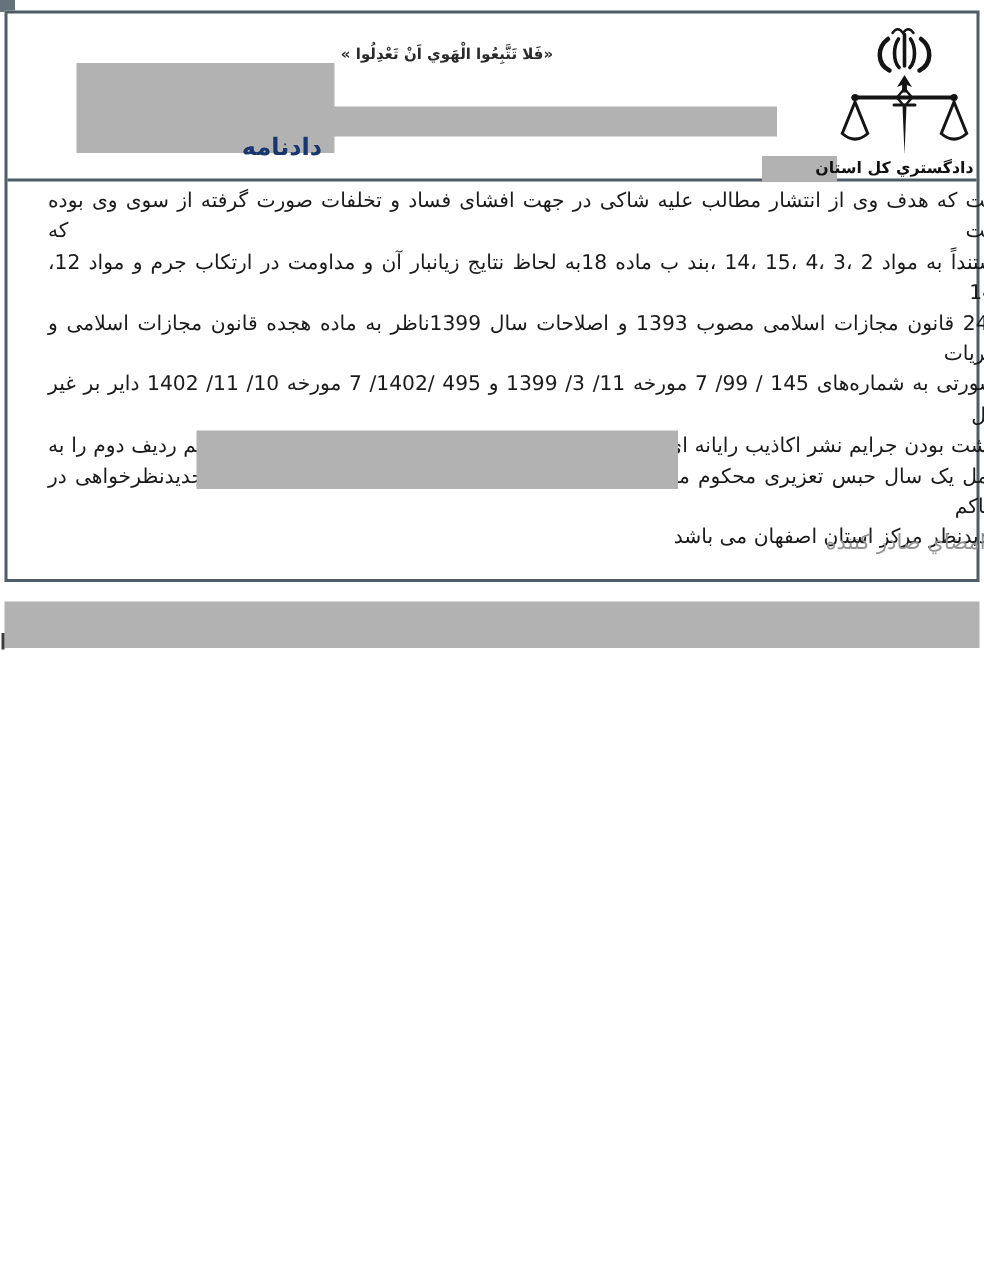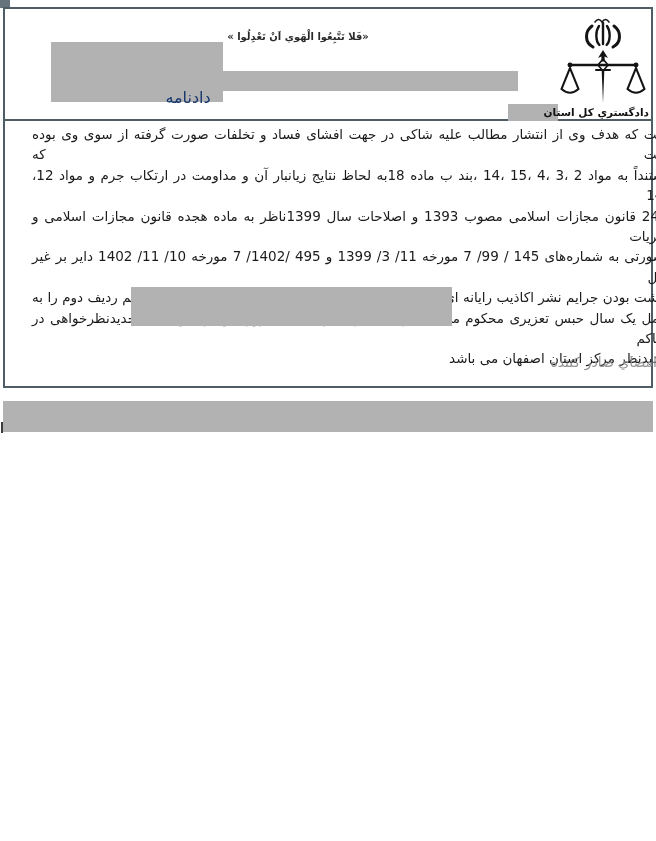--- a/index.html
+++ b/index.html
@@ -48,21 +48,21 @@
   .redaction { background: #b2b2b2; position: absolute; }
   .redaction-left  { left: 46px;  top: 33px; width: 172px; height: 60px; }
   .redaction-mid   { left: 217px; top: 62px; width: 296px; height: 20px; }
   .redaction-small { left: 503px; top: 95px; width: 50px;  height: 17px; }
   .doc-title {
     position: absolute;
     left: 0; right: 280px; top: 79px;
     text-align: center;
     direction: rtl;
     font-size: 16px;
-    font-weight: normal;
+    font-weight: bold;
     color: #17376e;
   }
   .logo-wrap {
     position: absolute;
     right: 2px; top: 4px;
     width: 92px; height: 92px;
   }
   .court-label {
     position: absolute;
     right: 2px; bottom: 1px;

